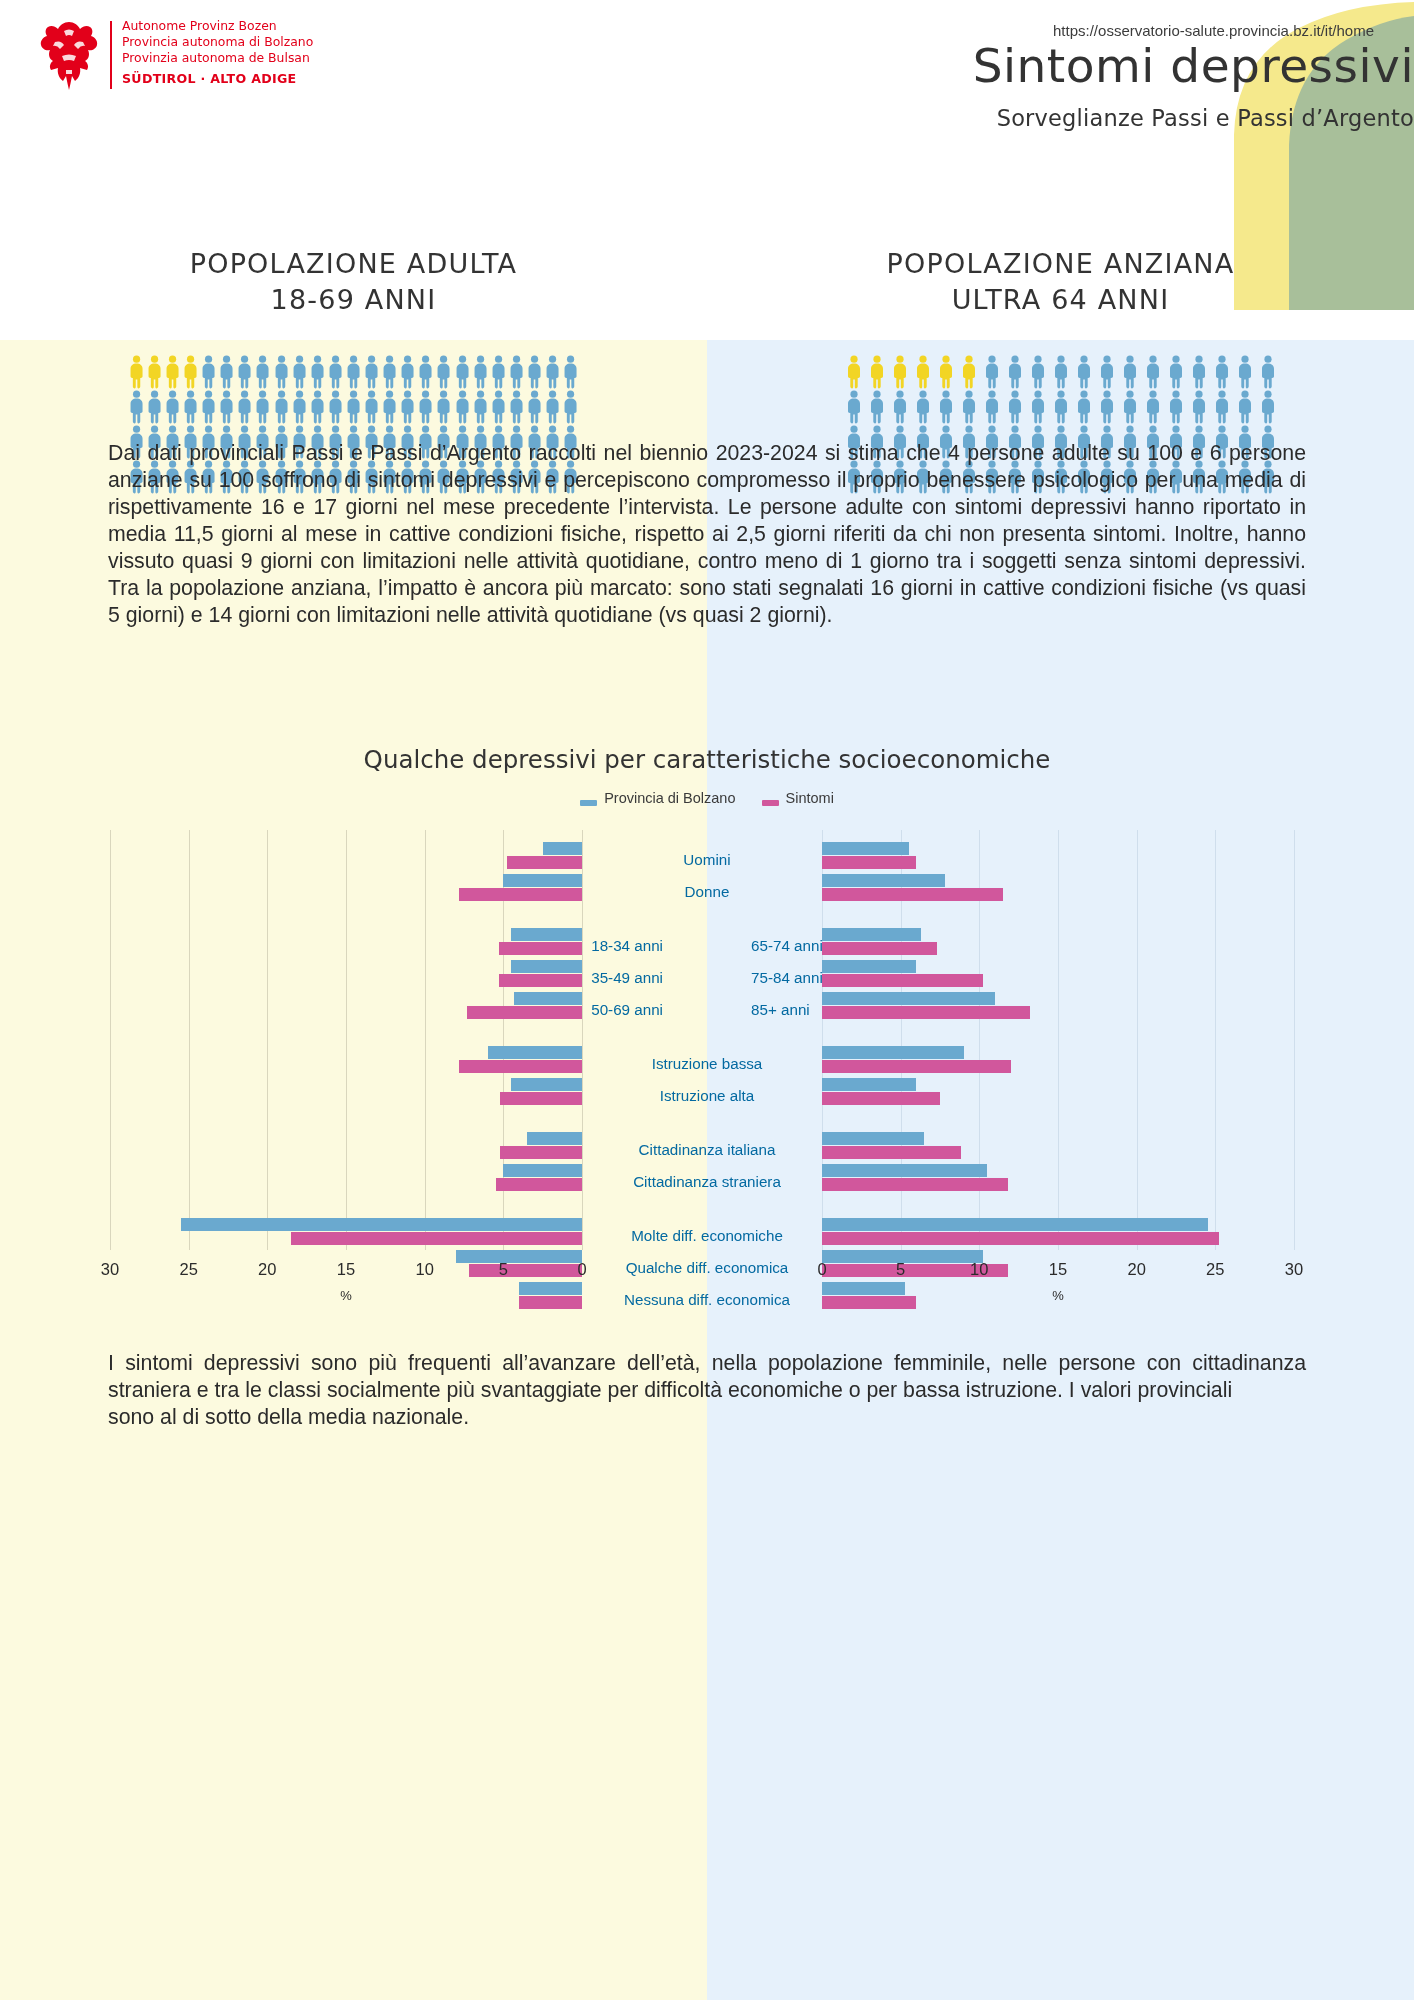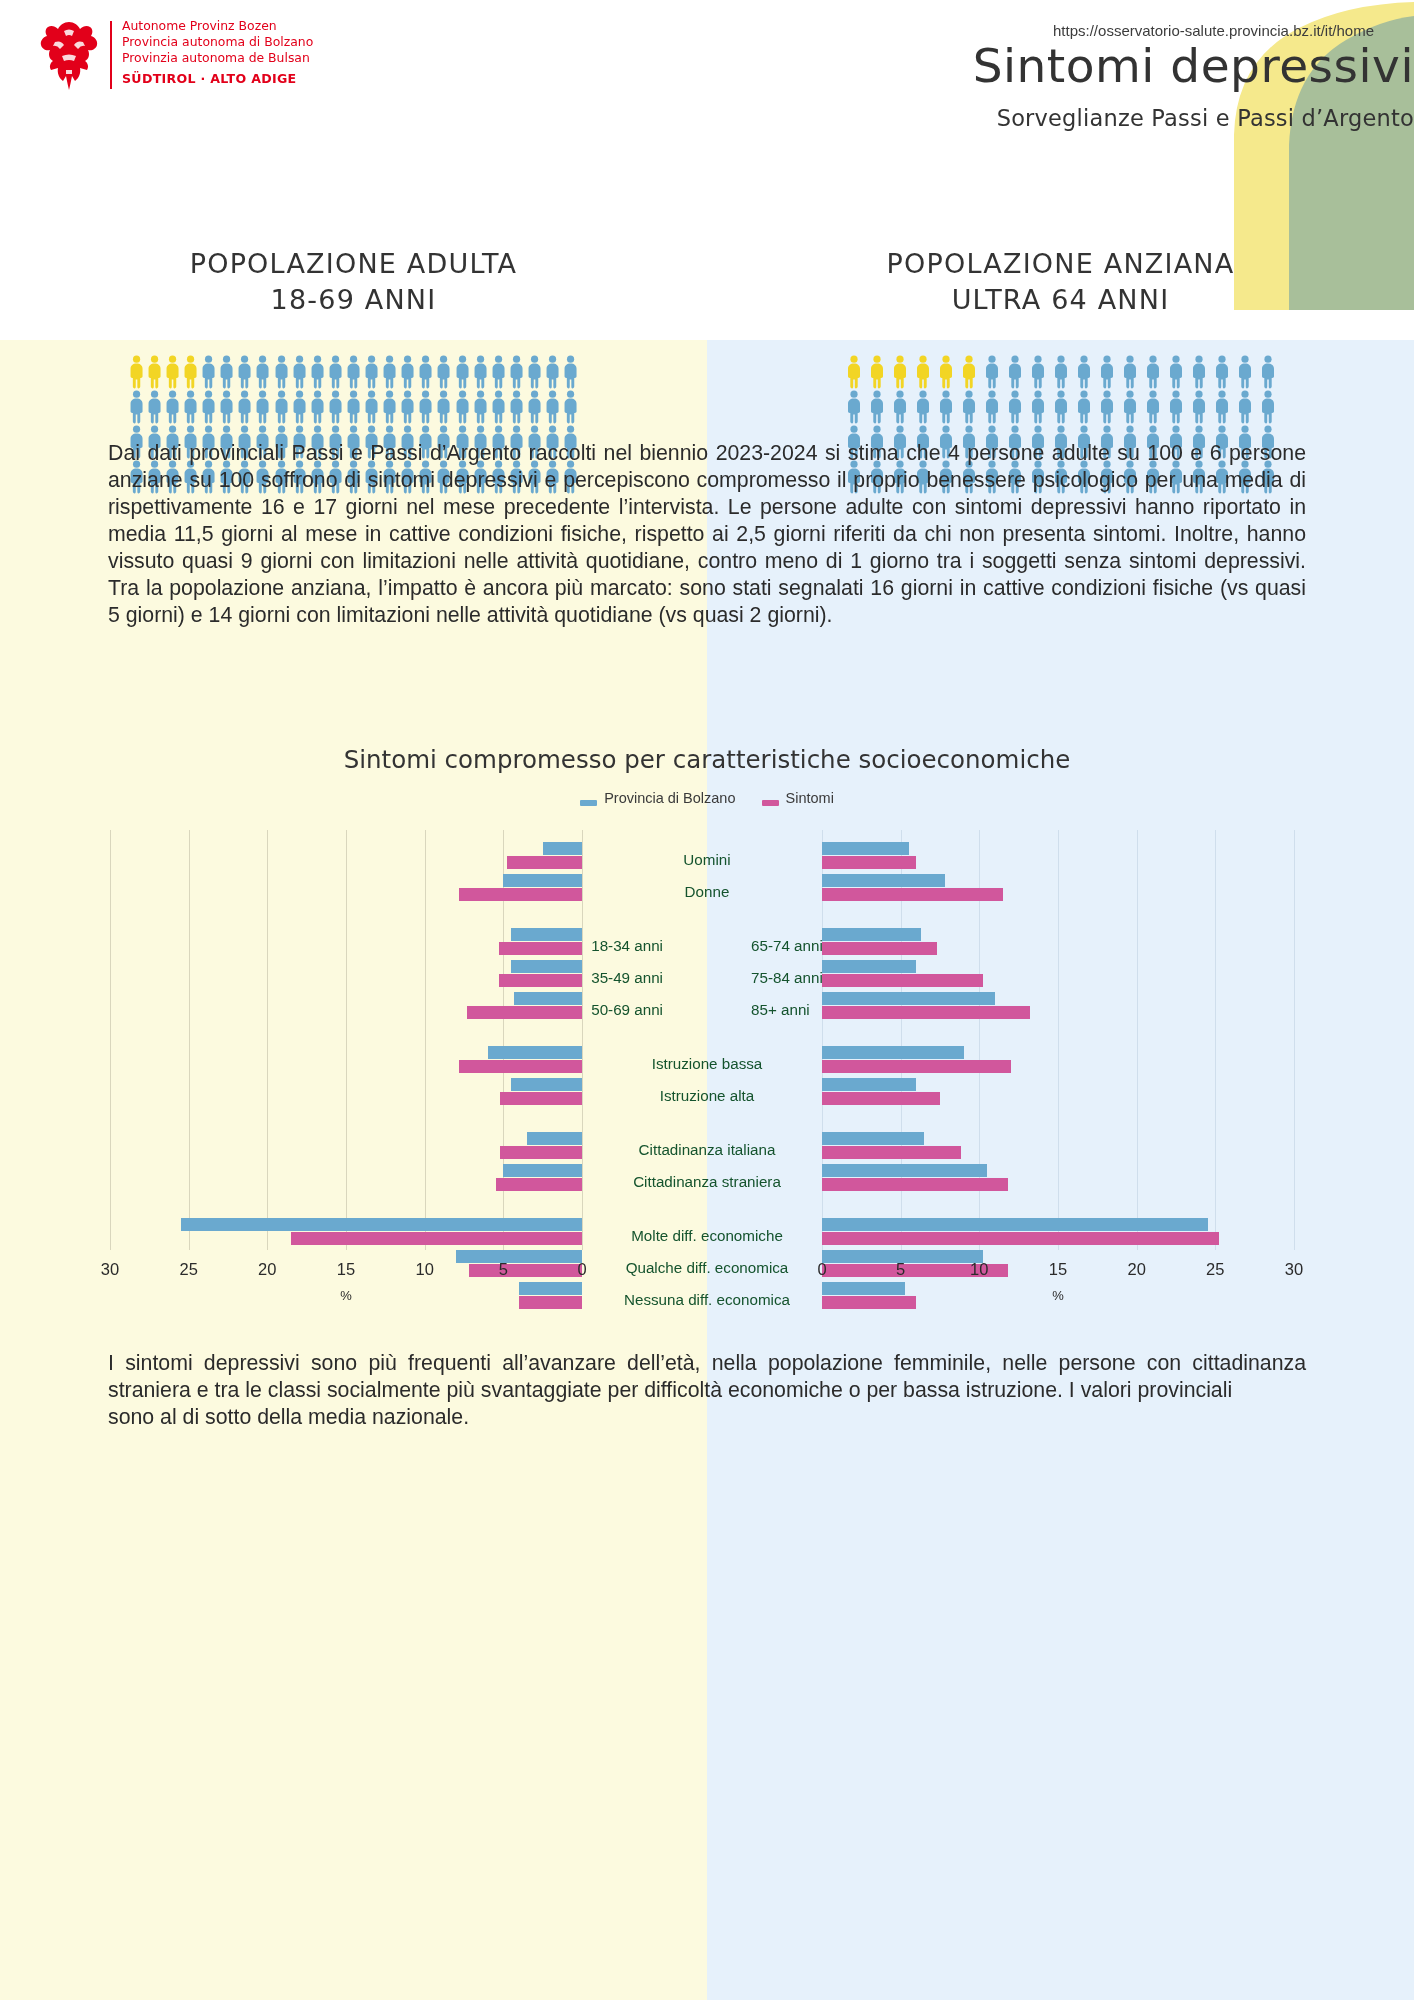--- a/index.html
+++ b/index.html
@@ -129,21 +129,21 @@
 
   .bar { position:absolute; height: 13px; }
   #chart-left .bar  { right: 0; transform-origin: right center; }
   #chart-right .bar { left: 0; }
 
   
   #center-labels { position:absolute; top: 490px; left: 0; width:1414px; height: 420px; }
   .clabel {
     position:absolute; width: 1414px; text-align:center;
     font-family:"Liberation Sans", sans-serif;
-    font-size: 15.2px; color:#14532d;
+    font-size: 15.2px; color:#0369a1;
   }
   .clabel.split { display:flex; width: 1414px; }
   .clabel.split .lft { width: 707px; text-align:right; padding-right: 44px; }
   .clabel.split .rgt { width: 707px; text-align:left;  padding-left: 44px; }
 
   
   #axis-row { position:absolute; top: 920px; left:0; width: 1414px; height: 70px; }
   .axis-half { position:absolute; top:0; height: 40px; }
   #axis-left  { left: 110px; width: 472px; }
   #axis-right { left: 822px; width: 472px; }
@@ -941,21 +941,21 @@
                 <path d="M8 8.6 C4.4 8.6 2.0 10.6 2.0 13.8 L2.0 21.2 C2.0 22.2 2.8 22.9 3.7 22.9 L4.3 22.9 L4.3 31.6 C4.3 32.6 5.1 33.4 6.1 33.4 C7.0 33.4 7.2 32.6 7.2 31.6 L7.2 24.6 L8.8 24.6 L8.8 31.6 C8.8 32.6 9.0 33.4 9.9 33.4 C10.9 33.4 11.7 32.6 11.7 31.6 L11.7 22.9 L12.3 22.9 C13.2 22.9 14.0 22.2 14.0 21.2 L14.0 13.8 C14.0 10.6 11.6 8.6 8 8.6 Z" fill="#6aa9cf"></path>
               </svg></span>
           </div>
       </div>
     </div>
 
     <div id="para-main">
       <p>Dai dati provinciali Passi e Passi d’Argento raccolti nel biennio 2023-2024 si stima che 4 persone adulte su 100 e 6 persone anziane su 100 soffrono di sintomi depressivi e percepiscono compromesso il proprio benessere psicologico per una media di rispettivamente 16 e 17 giorni nel mese precedente l’intervista. Le persone adulte con sintomi depressivi hanno riportato in media 11,5 giorni al mese in cattive condizioni fisiche, rispetto ai 2,5 giorni riferiti da chi non presenta sintomi. Inoltre, hanno vissuto quasi 9 giorni con limitazioni nelle attività quotidiane, contro meno di 1 giorno tra i soggetti senza sintomi depressivi. Tra la popolazione anziana, l’impatto è ancora più marcato: sono stati segnalati 16 giorni in cattive condizioni fisiche (vs quasi 5 giorni) e 14 giorni con limitazioni nelle attività quotidiane (vs quasi 2 giorni).</p>
     </div>
 
-    <div id="chart-title">Sintomi compromesso per caratteristiche socioeconomiche</div>
+    <div id="chart-title">Qualche depressivi per caratteristiche socioeconomiche</div>
 
     <div id="chart-legend">
       <div class="legend-item">
         <span class="legend-swatch" style="background:#6aa9cf"></span>
         <span class="legend-label">Provincia di Bolzano</span>
       </div>
       <div class="legend-item">
         <span class="legend-swatch" style="background:#d1579c"></span>
         <span class="legend-label">Sintomi</span>
       </div>

